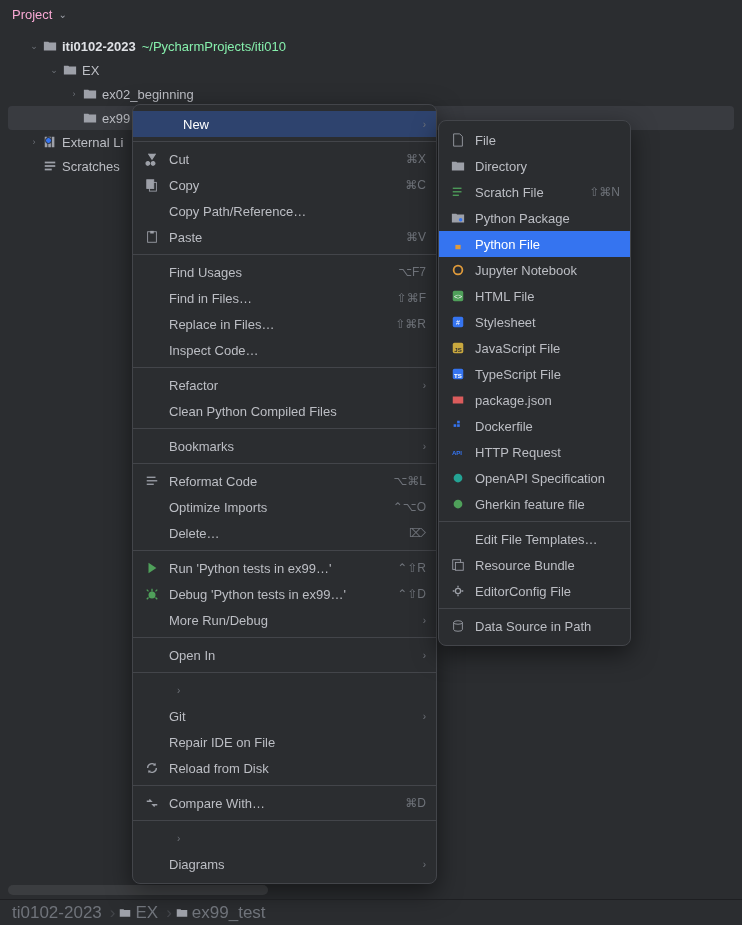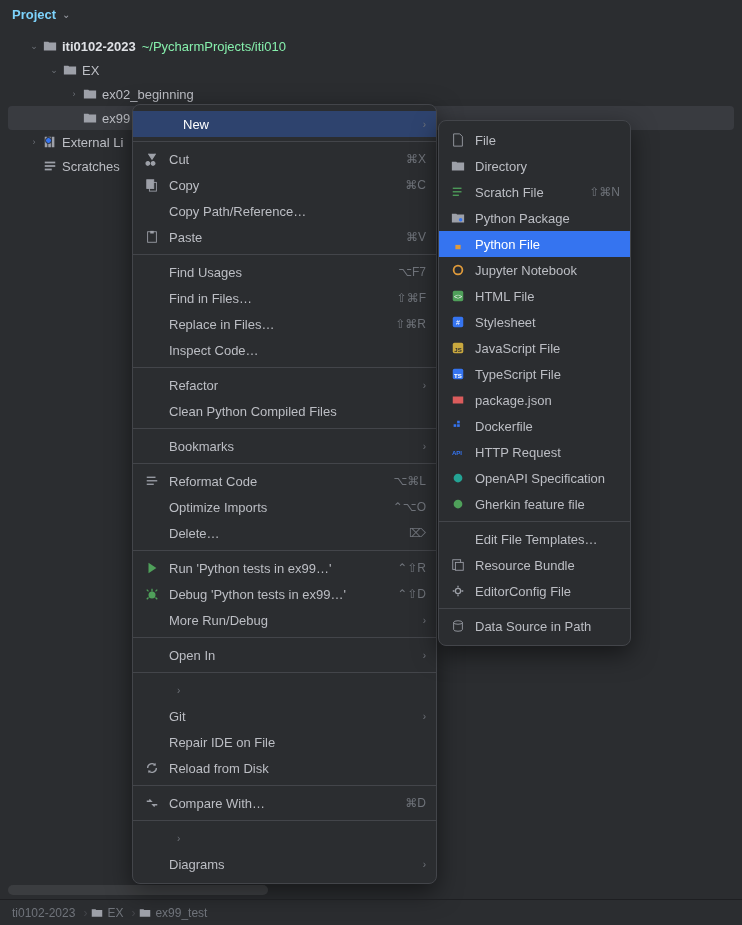--- a/index.html
+++ b/index.html
@@ -1,19 +1,19 @@
 <!DOCTYPE html>
 <html><head>
 <meta charset="utf-8">
 <style>
   * { margin: 0; padding: 0; box-sizing: border-box; font-family: -apple-system, BlinkMacSystemFont, "Segoe UI", sans-serif; }
   body { background: #2b2d30; color: #bcbec4; font-size: 13px; width: 742px; height: 925px; overflow: hidden; position: relative; }
   
   .header { display: flex; align-items: center; height: 28px; padding: 0 12px; }
-  .header-title { color: #7dd3fc; font-weight: 700; }
+  .header-title { color: #f9a8d4; font-weight: 400; }
   .chev { margin-left: 6px; color: #9da0a8; font-size: 10px; }
   
   .tree { padding: 6px 0; }
   .tree-row { display: flex; align-items: center; height: 24px; cursor: pointer; }
   .tree-row.selected { background: #393b40; border-radius: 4px; margin: 0 8px; padding-left: 0 !important; }
   .tree-row.selected .indent { flex-shrink: 0; }
   .arrow { width: 16px; text-align: center; color: #6f737a; font-size: 9px; }
   .folder-icon { width: 16px; height: 16px; margin-right: 4px; display: inline-flex; align-items: center; justify-content: center; }
   .folder-icon svg { width: 14px; height: 14px; }
   .tree-label { color: #bcbec4; }
@@ -31,21 +31,21 @@
   .menu-label { flex: 1; color: #bcbec4; }
   .menu-item.highlighted .menu-label, .menu-item.sub-highlighted .menu-label { color: #fff; }
   .menu-shortcut { color: #6f737a; font-size: 12px; }
   .menu-sub-arrow { color: #6f737a; font-size: 10px; margin-left: 8px; }
   .menu-sep { height: 1px; background: #43454a; margin: 4px 0; }
   
   .hints { position: absolute; left: 480px; top: 300px; color: #6f737a; font-size: 15px; line-height: 36px; }
   .hints .k { color: #6f737a; letter-spacing: 1px; }
   .hints .lbl { color: #6f737a; margin-right: 10px; }
   
-  .breadcrumb { position: absolute; bottom: 0; left: 0; right: 0; height: 26px; display: flex; align-items: center; padding: 0 8px; color: #6f737a; font-size: 12px; border-top: 1px solid #1e1f22; }
+  .breadcrumb { position: absolute; bottom: 0; left: 0; right: 0; height: 26px; display: flex; align-items: center; padding: 0 8px; color: #6f737a; font-size: 17px; border-top: 1px solid #1e1f22; }
   .breadcrumb span { margin: 0 4px; }
   .bc-sep { color: #43454a; }
   .scrollbar-h { position: absolute; bottom: 30px; left: 8px; width: 260px; height: 10px; background: rgba(255,255,255,0.08); border-radius: 5px; }
   
   .folder-svg { fill: #9da0a8; }
   .i-gray { fill: #9da0a8; }
 </style>
 </head>
 <body>
 

